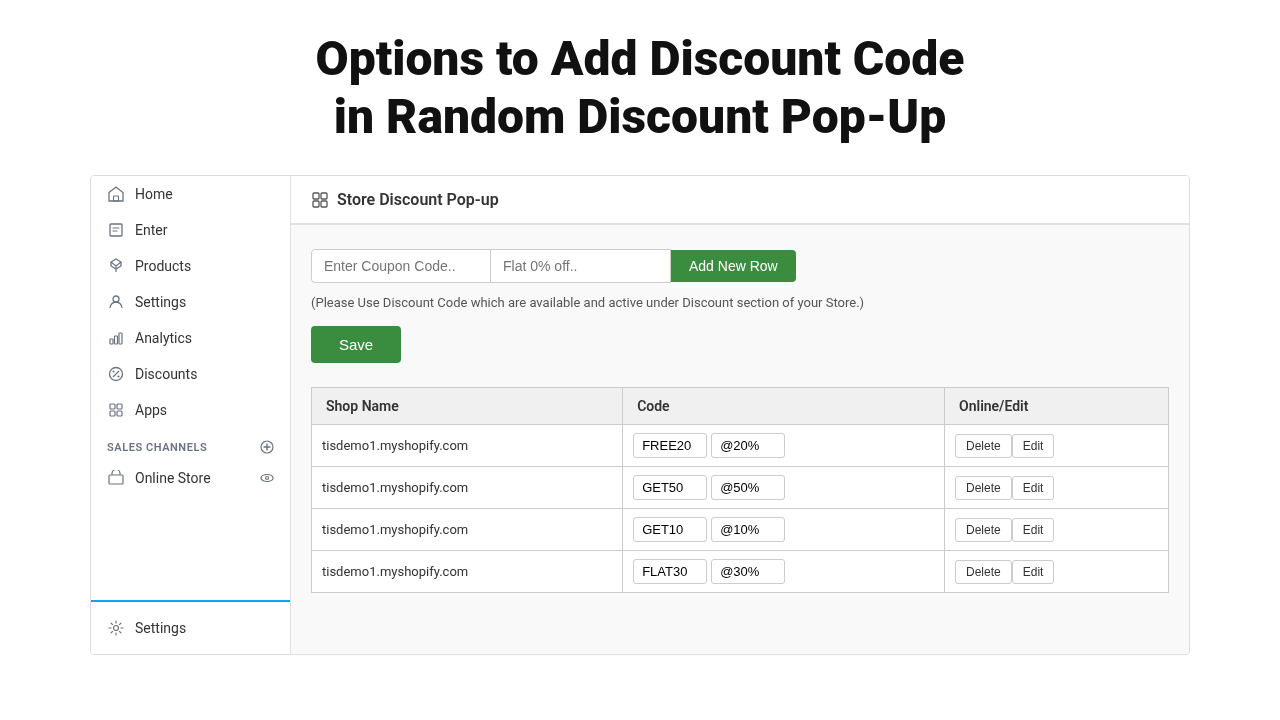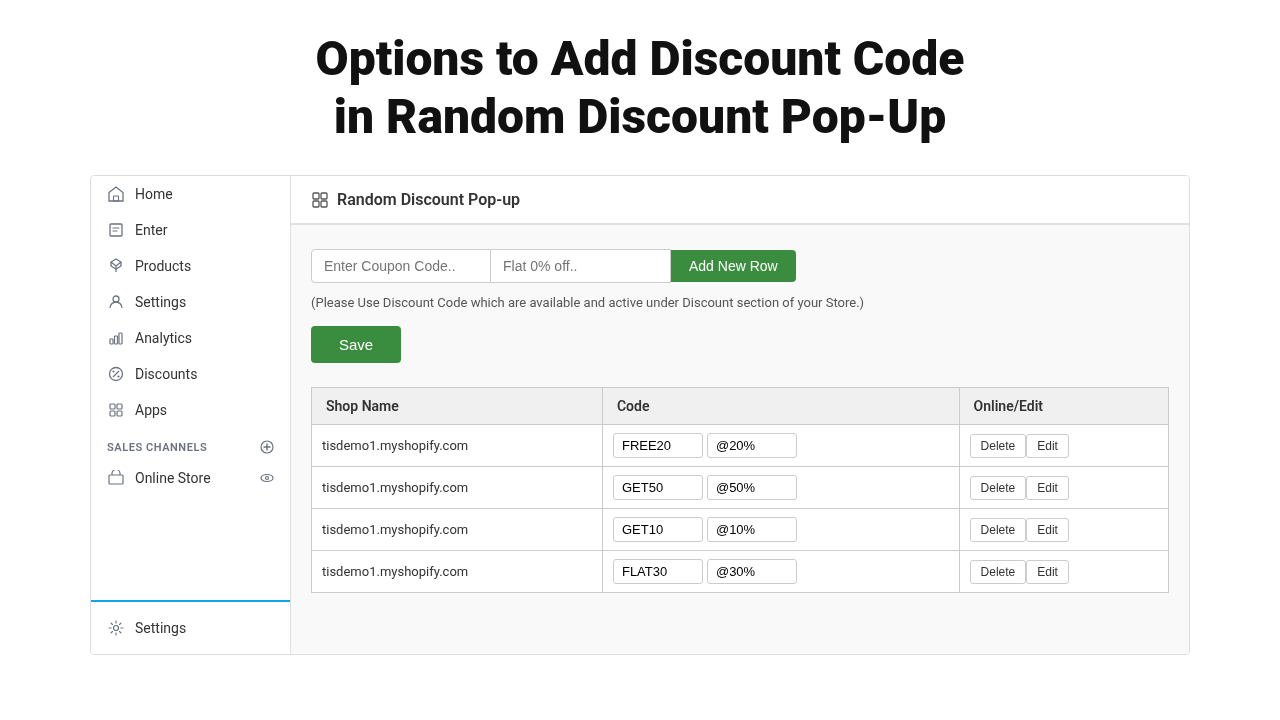--- a/index.html
+++ b/index.html
@@ -198,21 +198,21 @@
     .code-cell {
       display: flex;
       gap: 4px;
       align-items: center;
     }
 
     .code-cell input {
       border: 1px solid #ccc;
       padding: 4px 8px;
       font-size: 13px;
-      width: 90px;
+      width: 74px;
       border-radius: 3px;
       background: #fff;
     }
 
     .action-cell {
       display: flex;
       align-items: center;
     }
 
     .btn-delete {
@@ -369,21 +369,21 @@
   <main class="main">
     <div class="panel-header">
       <span>
         <svg width="18" height="18" viewBox="0 0 18 18" fill="none">
           <rect x="2" y="2" width="6" height="6" rx="1" stroke="#555" stroke-width="1.3"></rect>
           <rect x="10" y="2" width="6" height="6" rx="1" stroke="#555" stroke-width="1.3"></rect>
           <rect x="2" y="10" width="6" height="6" rx="1" stroke="#555" stroke-width="1.3"></rect>
           <rect x="10" y="10" width="6" height="6" rx="1" stroke="#555" stroke-width="1.3"></rect>
         </svg>
       </span>
-      <span>Random Discount Pop-up</span>
+      <span>Store Discount Pop-up</span>
     </div>
 
     <div class="panel-body">
       
       <div class="input-row">
         <input type="text" placeholder="Enter Coupon Code.." style="">
         <input type="text" placeholder="Flat 0% off.." style="">
         <button class="btn-add">Add New Row</button>
       </div>
 

